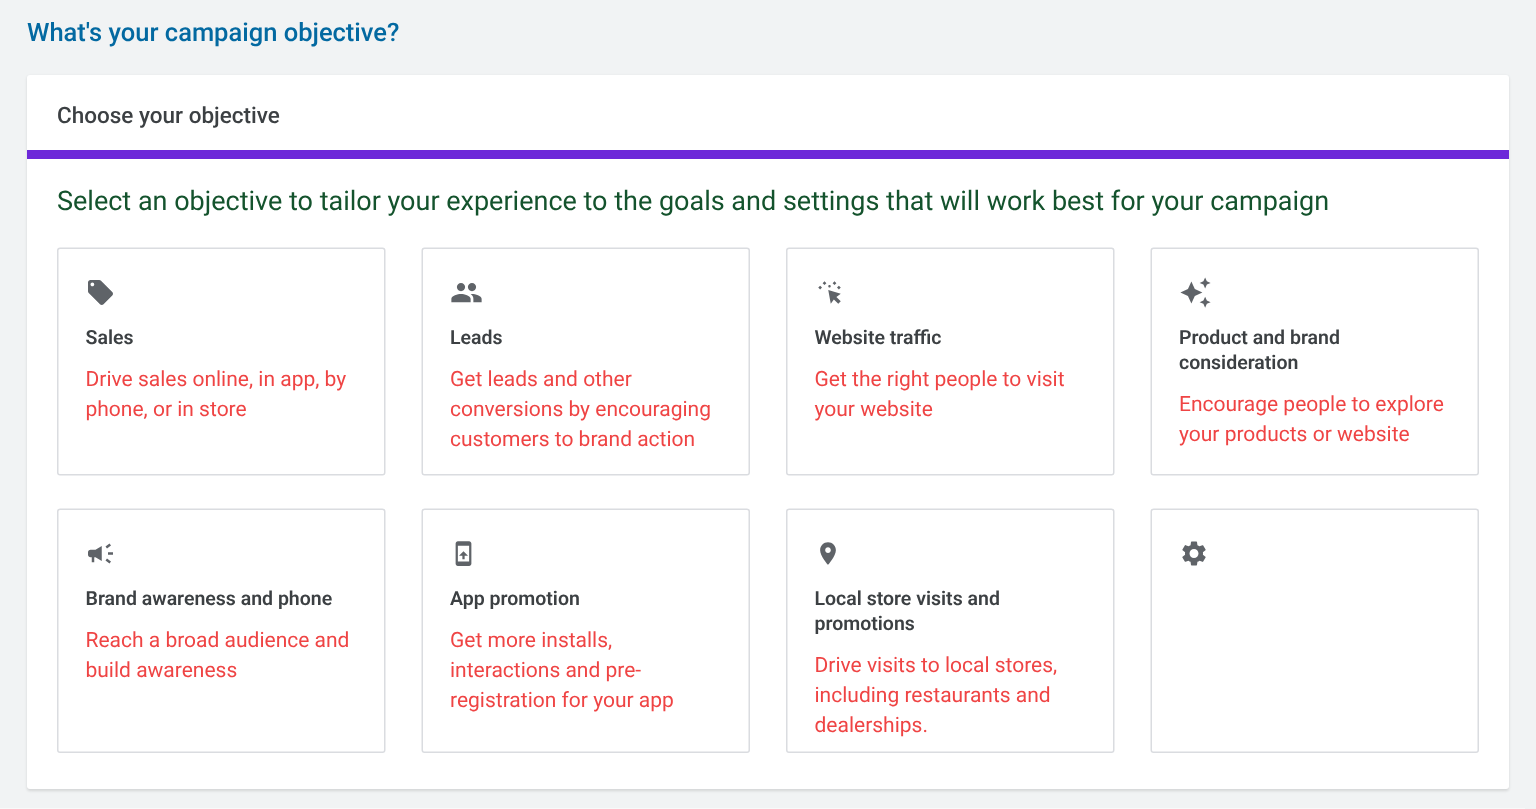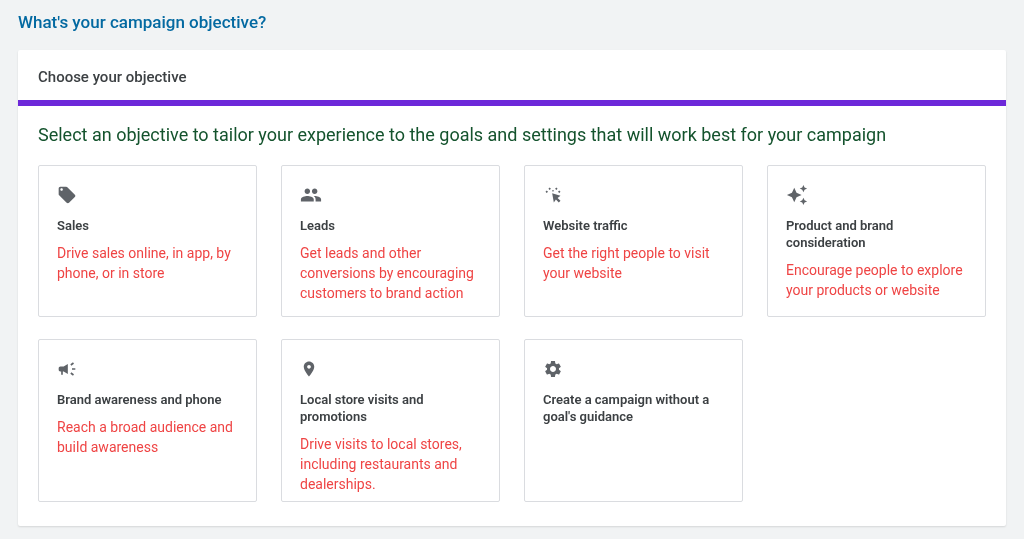--- a/index.html
+++ b/index.html
@@ -127,35 +127,43 @@
       <div class="objective-card">
         <div class="icon-wrap">
           <svg width="20" height="20" viewBox="0 0 24 24">
               <path d="M18 11v2h4v-2h-4zm-2 6.61c.96.71 2.21 1.65 3.2 2.39.4-.53.8-1.07 1.2-1.6-.99-.74-2.24-1.68-3.2-2.4-.4.54-.8 1.08-1.2 1.61zM20.4 5.6c-.4-.53-.8-1.07-1.2-1.6-.99.74-2.24 1.68-3.2 2.4.4.53.8 1.07 1.2 1.6.96-.72 2.21-1.65 3.2-2.4zM4 9c-1.1 0-2 .9-2 2v2c0 1.1.9 2 2 2h1v4h2v-4h1l5 3V6L8 9H4z"></path>
             </svg>
         </div>
         <div class="obj-title">Brand awareness and phone</div>
         <div class="obj-desc">Reach a broad audience and build awareness</div>
       </div>
 
+      <div class="objective-card">
+        <div class="icon-wrap">
+          <svg width="18" height="18" viewBox="0 0 24 24">
+              <path d="M17 1H7c-1.1 0-2 .9-2 2v18c0 1.1.9 2 2 2h10c1.1 0 2-.9 2-2V3c0-1.1-.9-2-2-2zm0 18H7V5h10v14zm-5-9l-4 4h3v3h2v-3h3l-4-4z"></path>
+            </svg>
+        </div>
+        <div class="obj-title">App promotion</div>
+        <div class="obj-desc">Get more installs, interactions and pre-registration for your app</div>
+      </div>
 
       <div class="objective-card">
         <div class="icon-wrap">
           <svg width="18" height="22" viewBox="0 0 24 24">
               <path d="M12 2C8.13 2 5 5.13 5 9c0 5.25 7 13 7 13s7-7.75 7-13c0-3.87-3.13-7-7-7zm0 9.5c-1.38 0-2.5-1.12-2.5-2.5S10.62 6.5 12 6.5s2.5 1.12 2.5 2.5S13.38 11.5 12 11.5z"></path>
             </svg>
         </div>
         <div class="obj-title">Local store visits and promotions</div>
         <div class="obj-desc">Drive visits to local stores, including restaurants and dealerships.</div>
       </div>
 
       <div class="objective-card">
         <div class="icon-wrap">
           <svg width="20" height="20" viewBox="0 0 24 24">
               <path d="M19.14 12.94c.04-.3.06-.61.06-.94 0-.32-.02-.64-.07-.94l2.03-1.58c.18-.14.23-.41.12-.61l-1.92-3.32c-.12-.22-.37-.29-.59-.22l-2.39.96c-.5-.38-1.03-.7-1.62-.94l-.36-2.54c-.04-.24-.24-.41-.48-.41h-3.84c-.24 0-.43.17-.47.41l-.36 2.54c-.59.24-1.13.57-1.62.94l-2.39-.96c-.22-.08-.47 0-.59.22L2.74 8.87c-.12.21-.08.47.12.61l2.03 1.58c-.05.3-.09.63-.09.94s.02.64.07.94l-2.03 1.58c-.18.14-.23.41-.12.61l1.92 3.32c.12.22.37.29.59.22l2.39-.96c.5.38 1.03.7 1.62.94l.36 2.54c.05.24.24.41.48.41h3.84c.24 0 .44-.17.47-.41l.36-2.54c.59-.24 1.13-.56 1.62-.94l2.39.96c.22.08.47 0 .59-.22l1.92-3.32c.12-.22.07-.47-.12-.61l-2.01-1.58zM12 15.6c-1.98 0-3.6-1.62-3.6-3.6s1.62-3.6 3.6-3.6 3.6 1.62 3.6 3.6-1.62 3.6-3.6 3.6z"></path>
             </svg>
         </div>
-        <div class="obj-title">Create a campaign without a goal's guidance</div>
       </div>
 
     </div>
   </div>
 </div>
 
 </body></html>

